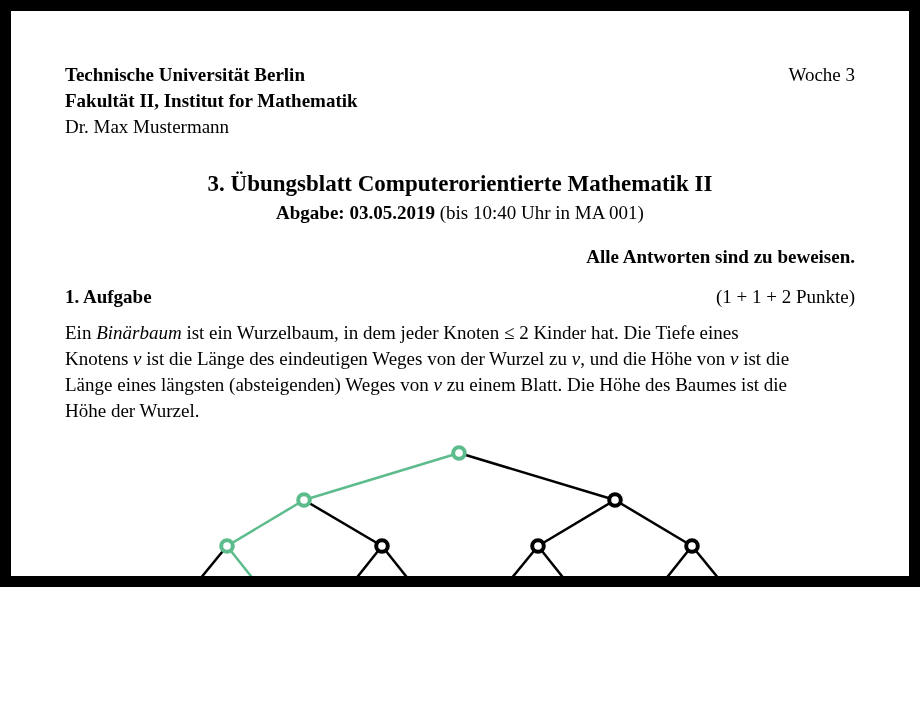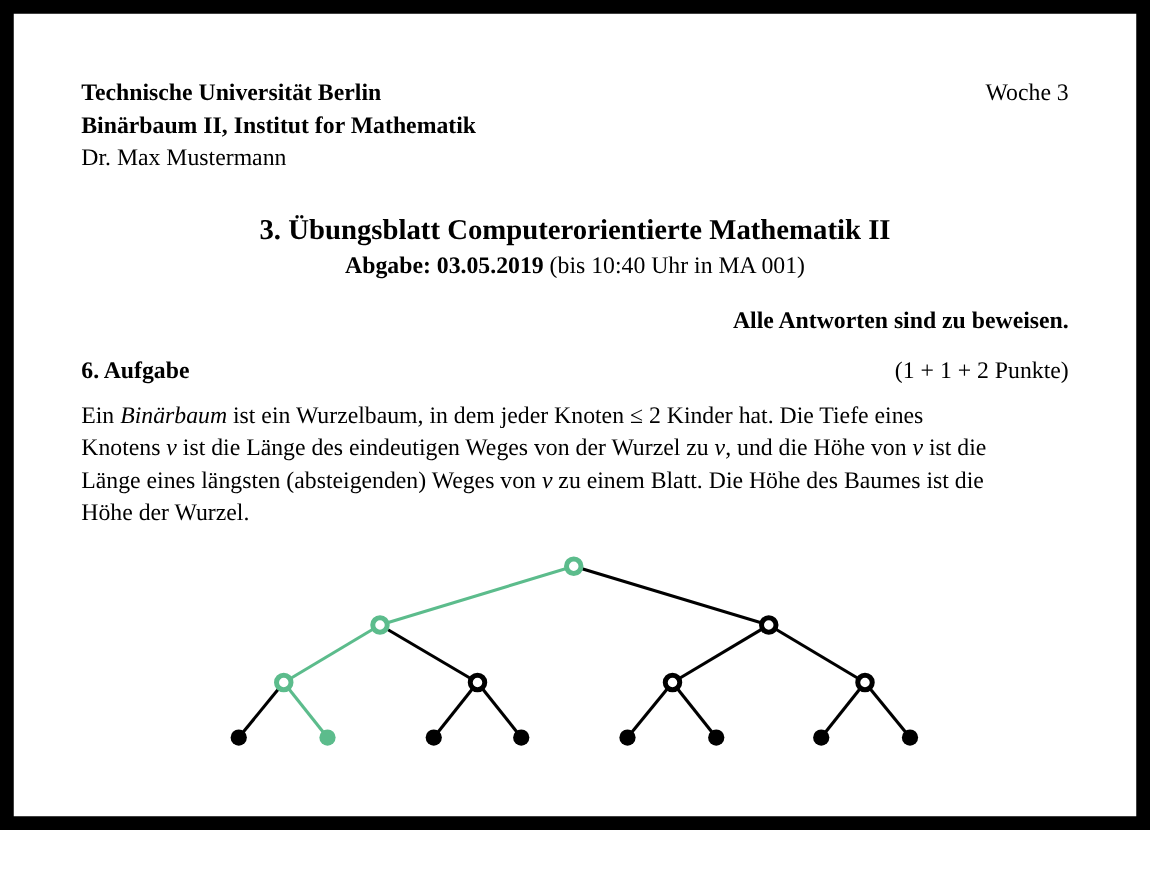--- a/index.html
+++ b/index.html
@@ -1,20 +1,20 @@
 <!DOCTYPE html>
 <html><head>
 <meta charset="utf-8">
 <style>
   * { margin: 0; padding: 0; box-sizing: border-box; }
   html, body { background: #ffffff; }
   .page {
     position: relative;
     width: 920px;
-    height: 664px;
+    height: 587px;
     border: 11px solid #000000;
     background: #ffffff;
     font-family: "Liberation Serif", "DejaVu Serif", serif;
     color: #000000;
     overflow: hidden;
   }
   .content {
     padding: 0 54px;
   }
   
@@ -78,36 +78,36 @@
 </style>
 </head>
 <body>
 
 <div class="page">
   <div class="content">
 
     <div class="header">
       <div class="header-left">
         <div class="bold">Technische Universität Berlin</div>
-        <div class="bold">Binärbaum II, Institut for Mathematik</div>
+        <div class="bold">Fakultät II, Institut for Mathematik</div>
         <div>Dr. Max Mustermann</div>
       </div>
       <div class="header-right">
         <div>Woche 3</div>
       </div>
     </div>
 
     <div class="doc-title">3. Übungsblatt Computerorientierte Mathematik II</div>
 
     <div class="deadline"><span class="bold">Abgabe: 03.05.2019</span><span> (bis 10:40 Uhr in MA 001)</span></div>
 
     <div class="note">Alle Antworten sind zu beweisen.</div>
 
     <div class="task-row">
-      <span class="task-heading">6. Aufgabe</span>
+      <span class="task-heading">1. Aufgabe</span>
       <span>(1 + 1 + 2 Punkte)</span>
     </div>
 
     <div class="task-body">
         <div><span>Ein </span><em>Binärbaum</em><span> ist ein Wurzelbaum, in dem jeder Knoten ≤ 2 Kinder hat. Die Tiefe eines</span></div>
         <div><span>Knotens </span><em>v</em><span> ist die Länge des eindeutigen Weges von der Wurzel zu </span><em>v</em><span>, und die Höhe von </span><em>v</em><span> ist die</span></div>
         <div><span>Länge eines längsten (absteigenden) Weges von </span><em>v</em><span> zu einem Blatt. Die Höhe des Baumes ist die</span></div>
         <div><span>Höhe der Wurzel.</span></div>
       </div>
 

